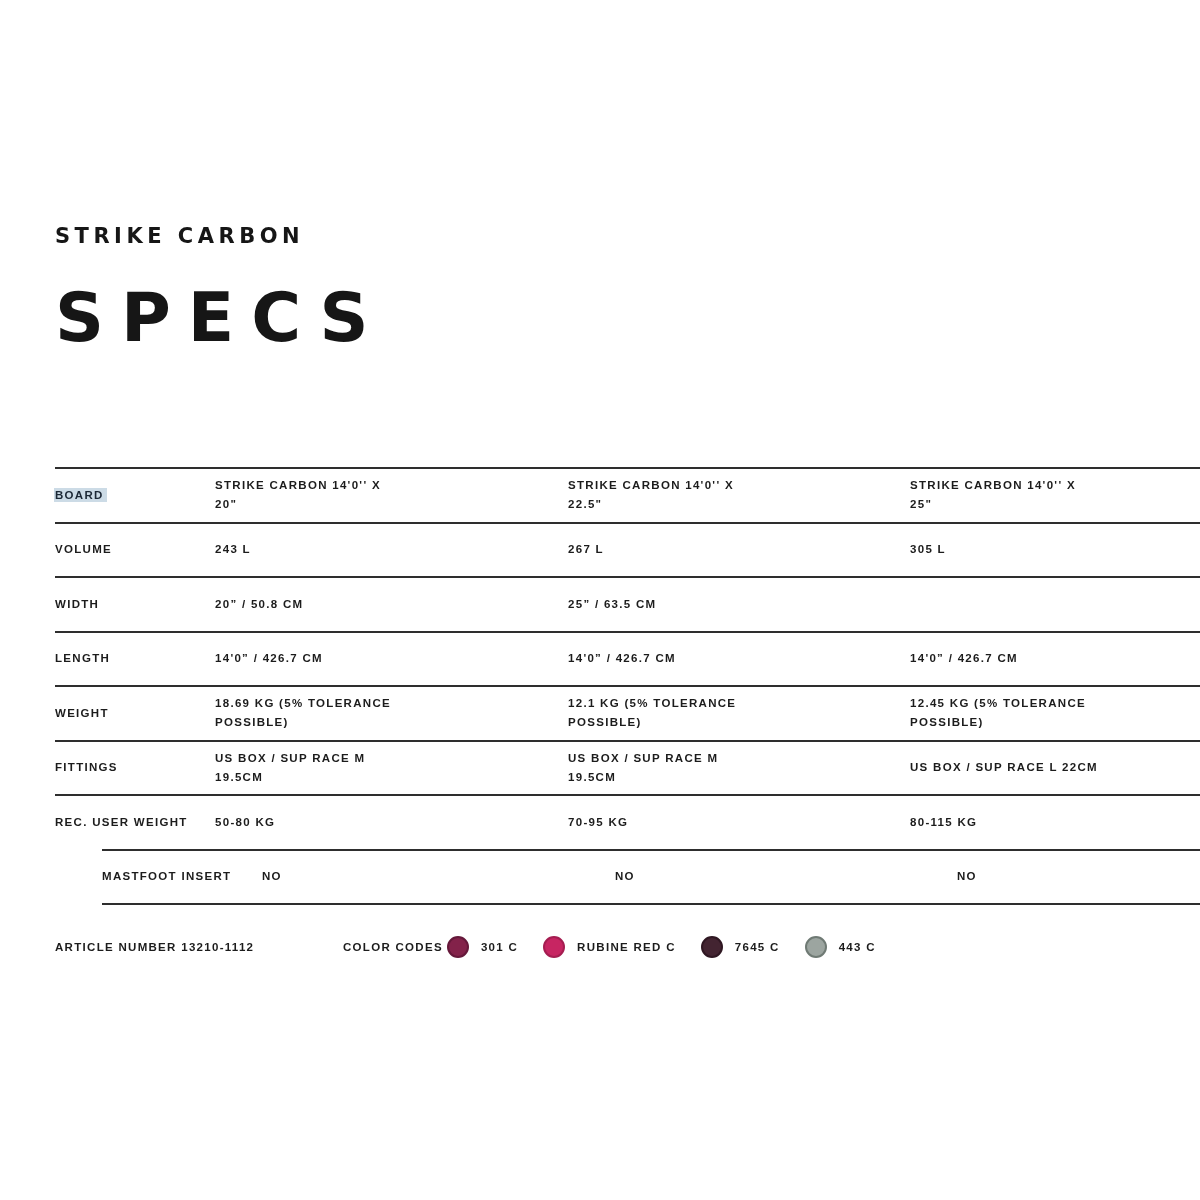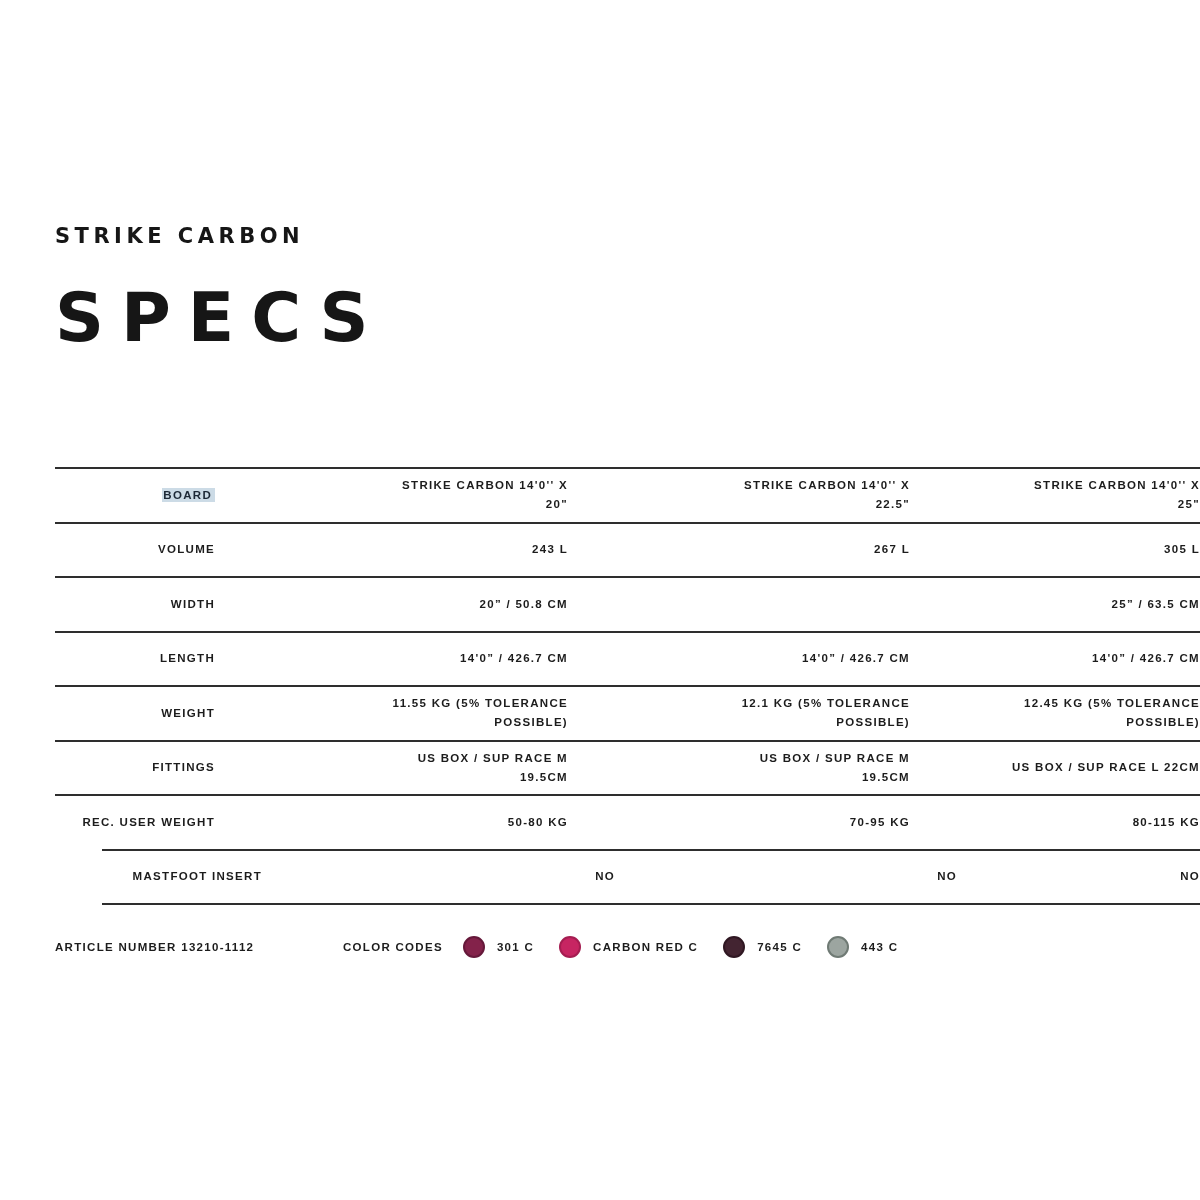--- a/index.html
+++ b/index.html
@@ -17,21 +17,21 @@
     font-weight:bold;font-size:21px;letter-spacing:4.5px;
     color:#161616;
   }
   .big-title{
     position:absolute;left:55px;top:283px;
     font-family:"DejaVu Sans", sans-serif;
     font-weight:bold;font-size:68px;letter-spacing:17px;
     line-height:70px;color:#161616;
   }
   .spec-table{
-    position:absolute;left:55px;top:467px;width:1145px;text-align:right;
+    position:absolute;left:55px;top:467px;width:1145px;
   }
   .row{
     display:flex;align-items:center;
     height:52.5px;
     border-top:2px solid #2e2e2e;
   }
   .row:last-child{border-bottom:2px solid #2e2e2e;margin-left:47px;}
   .cell{
     font-weight:bold;font-size:11.5px;letter-spacing:1.3px;
     line-height:19px;color:#1c1c1c;
@@ -49,21 +49,21 @@
   }
   .footer{
     position:absolute;left:55px;top:934px;width:1145px;height:26px;
     display:flex;align-items:center;
   }
   .footer-text{
     font-weight:bold;font-size:11.5px;letter-spacing:1.3px;color:#1c1c1c;
     white-space:nowrap;
   }
   .article-number{flex:0 0 288px;}
-  .color-codes-label{margin-right:20px;}
+  .color-codes-label{margin-right:4px;}
   .swatch-item{display:flex;align-items:center;margin-right:25px;}
   .swatch{
     width:18px;height:18px;border-radius:50%;
     border:2px solid #000;
     margin-right:12px;
     flex:0 0 auto;
   }
 </style>
 </head>
 <body>
@@ -100,21 +100,21 @@
 
     <div class="row">
       <div class="cell label">LENGTH</div>
       <div class="cell v1">14'0” / 426.7 CM</div>
       <div class="cell v2">14'0” / 426.7 CM</div>
       <div class="cell v3">14'0” / 426.7 CM</div>
     </div>
 
     <div class="row">
       <div class="cell label">WEIGHT</div>
-      <div class="cell v1">11.55 KG (5% TOLERANCE
+      <div class="cell v1">18.69 KG (5% TOLERANCE
 POSSIBLE)</div>
       <div class="cell v2">12.1 KG (5% TOLERANCE
 POSSIBLE)</div>
       <div class="cell v3">12.45 KG (5% TOLERANCE
 POSSIBLE)</div>
     </div>
 
     <div class="row">
       <div class="cell label">FITTINGS</div>
       <div class="cell v1">US BOX / SUP RACE M
@@ -143,21 +143,21 @@
   <div class="footer">
     <div class="footer-text article-number">ARTICLE NUMBER 13210-1112</div>
     <div class="footer-text color-codes-label">COLOR CODES</div>
 
     <div class="swatch-item">
       <span class="swatch" style="background: rgb(131, 34, 74); border-color: rgb(101, 24, 58);"></span>
       <span class="footer-text">301 C</span>
     </div>
     <div class="swatch-item">
       <span class="swatch" style="background: rgb(199, 37, 98); border-color: rgb(165, 29, 81);"></span>
-      <span class="footer-text">CARBON RED C</span>
+      <span class="footer-text">RUBINE RED C</span>
     </div>
     <div class="swatch-item">
       <span class="swatch" style="background: rgb(67, 36, 49); border-color: rgb(47, 23, 34);"></span>
       <span class="footer-text">7645 C</span>
     </div>
     <div class="swatch-item">
       <span class="swatch" style="background: rgb(156, 165, 160); border-color: rgb(111, 122, 116);"></span>
       <span class="footer-text">443 C</span>
     </div>
   </div>

